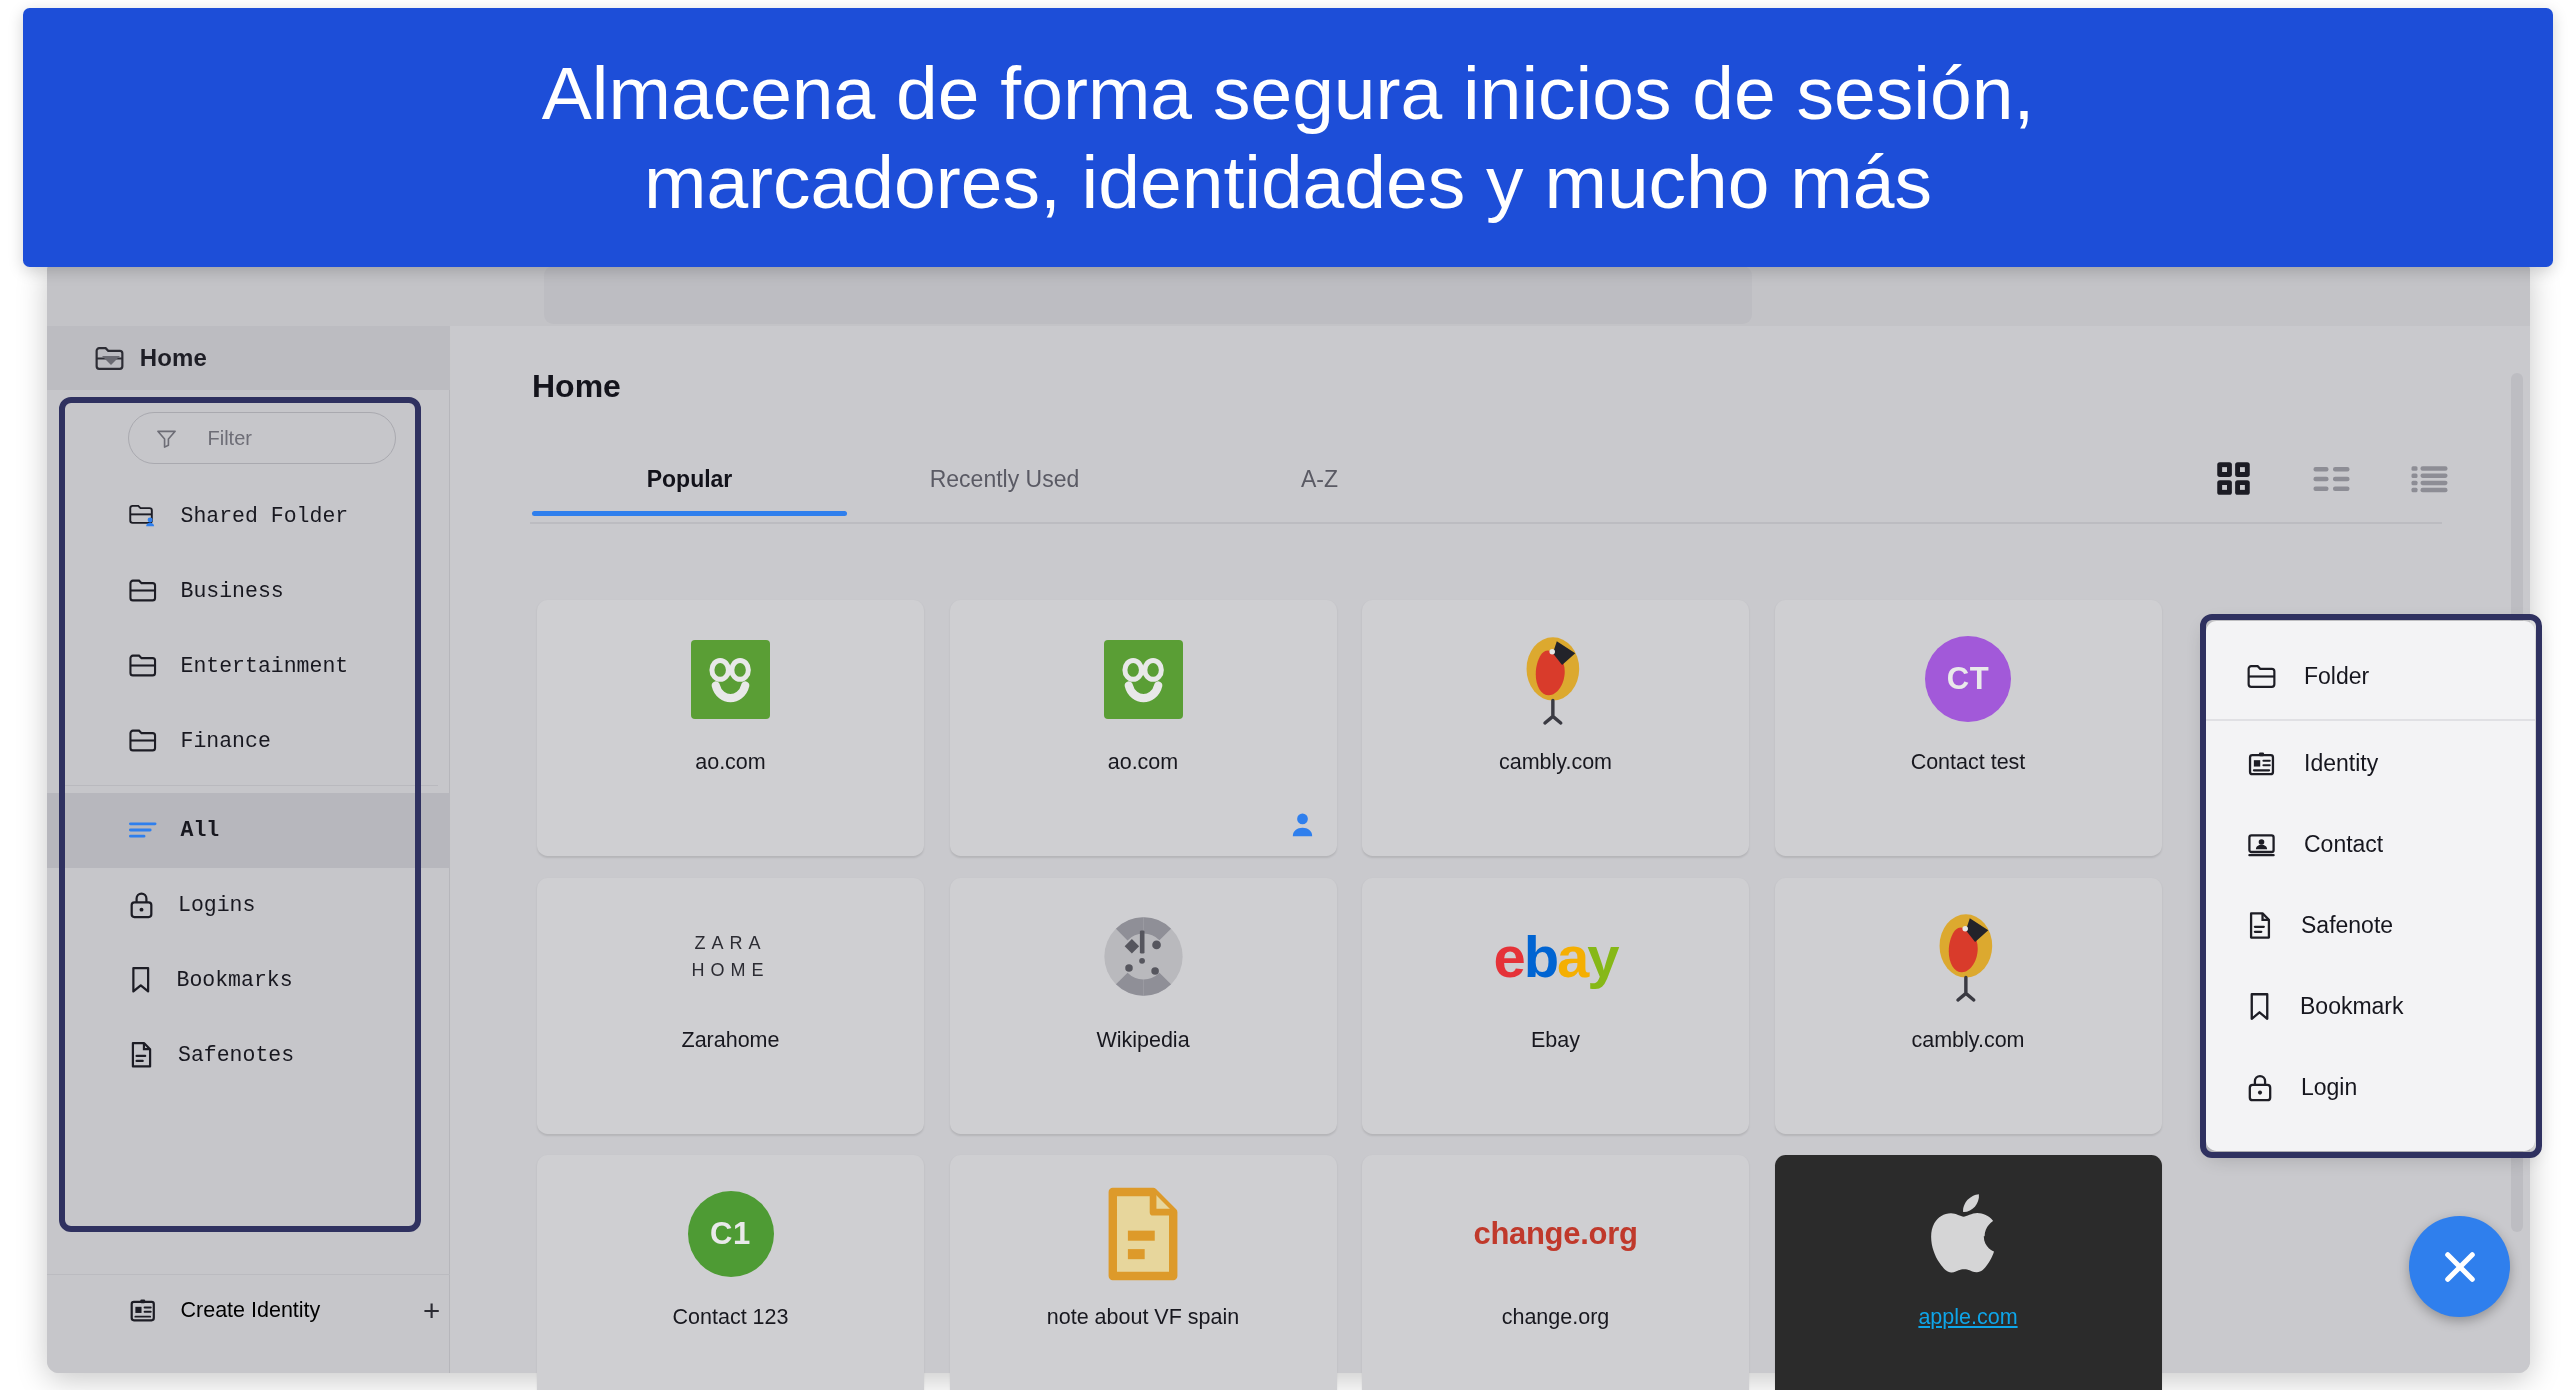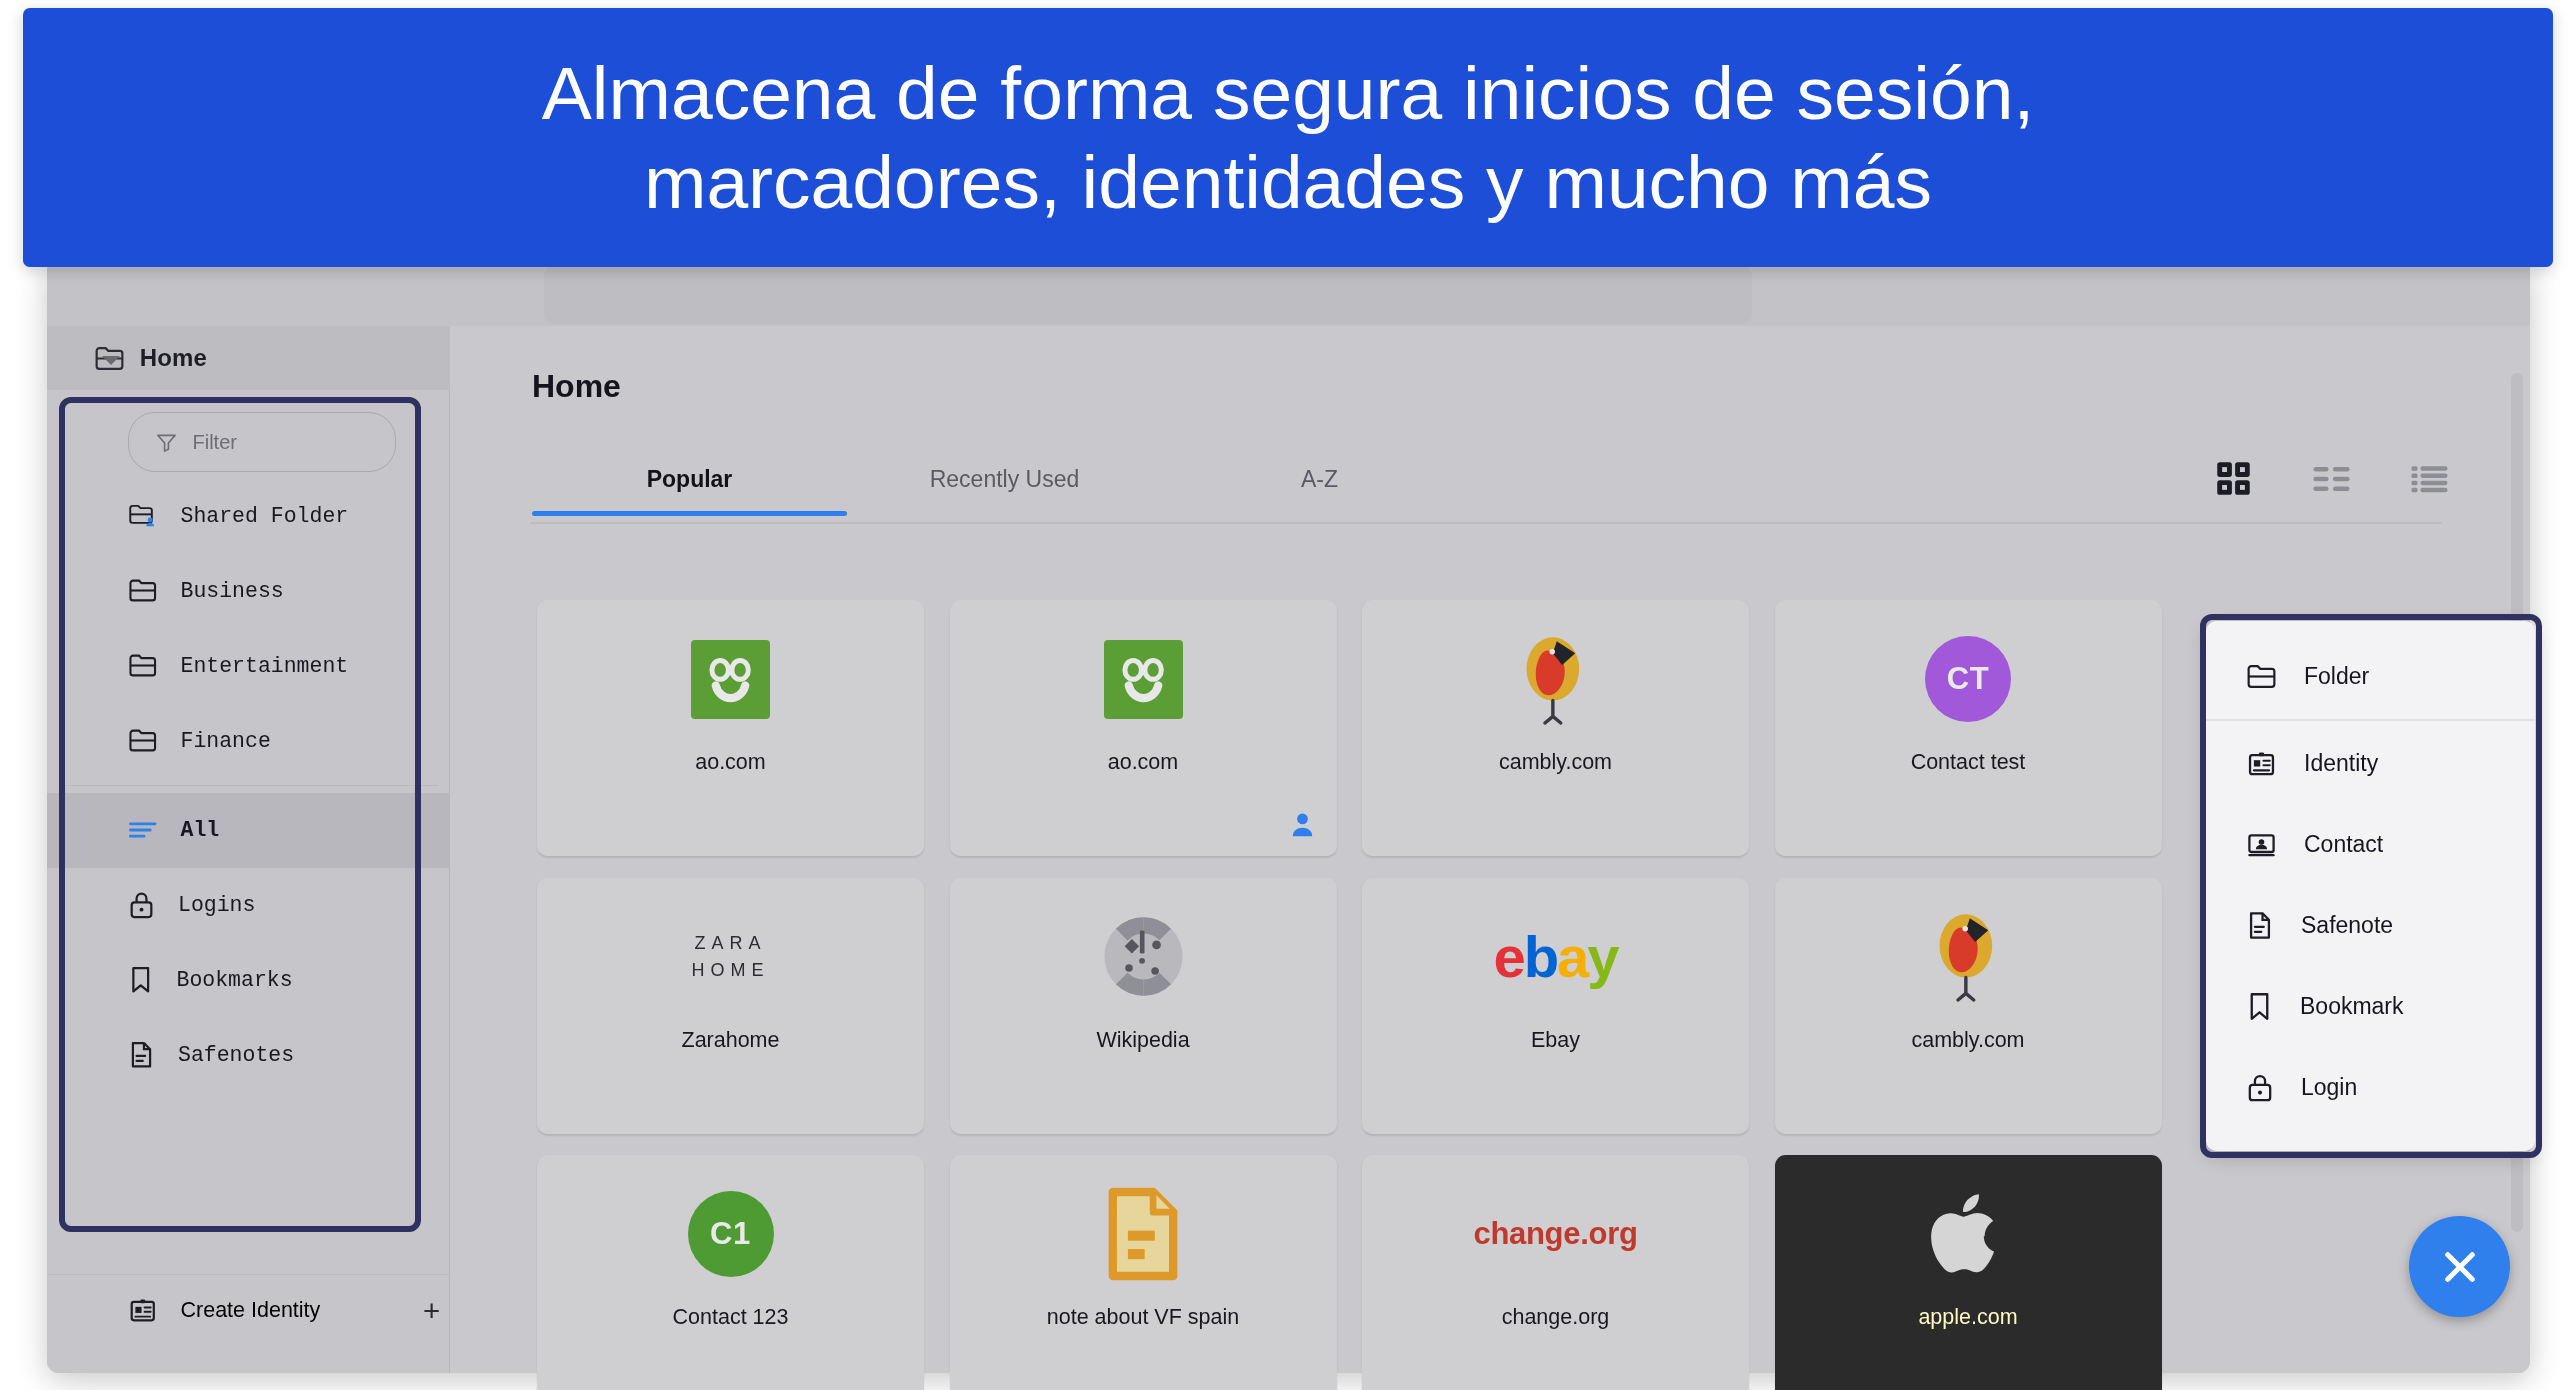--- a/index.html
+++ b/index.html
@@ -47,24 +47,24 @@
   .home-caret {
     width: 0; height: 0;
     border-left: 9.4px solid transparent; border-right: 9.4px solid transparent;
     border-top: 9.4px solid #6a6a72;
     position: absolute; left: 55px; top: 29.5px;
   }
   .home-label { font-size: 24px; font-weight: 700; color: #1e1e26; letter-spacing: 0.1px; }
 
   .filter-pill {
     position: absolute; left: 81px; top: 86px;
-    width: 268px; height: 60px;
+    width: 268px; height: 52px;
     border: 1.3px solid #a9a9af; border-radius: 27px;
     background: #c6c6ca;
-    display: flex; align-items: center; padding-left: 25.5px; gap: 15px;
+    display: flex; align-items: center; padding-left: 25.5px; gap: 30px;
   }
   .filter-placeholder { font-size: 20px; color: #6d6d76; }
 
   .side-list { position: absolute; left: 0; top: 152px; width: 403px; }
   .side-item {
     height: 75px; display: flex; align-items: center;
     padding-left: 81px; gap: 23px; font-family: Liberation Mono, monospace;
   }
   .side-item .lbl { font-size: 21.5px; color: #181820; }
   .side-item.active { background: #b7b7bd; }
@@ -121,21 +121,21 @@
     display: flex; flex-direction: column; align-items: center;
     box-shadow: 0 1.3px 2px rgba(0,0,0,.10);
   }
   .card.dark { background: #2b2b2b; }
   .card-logo {
     height: 134px; width: 100%;
     display: flex; align-items: center; justify-content: center;
     margin-top: 12px;
   }
   .card-label { font-size: 21.5px; color: #18181f; margin-top: 4px; }
-  .card.dark .card-label { color: #fef9c3; }
+  .card.dark .card-label { color: #0ea5e9; text-decoration: underline; }
   .shared-badge { position: absolute; right: 23px; bottom: 19px; }
 
   
   .logo-ao {
     width: 79px; height: 79px; background: #5a9e35; border-radius: 4px;
     display: flex; align-items: center; justify-content: center;
   }
   .logo-ct, .logo-c1 {
     width: 86px; height: 86px; border-radius: 50%;
     display: flex; align-items: center; justify-content: center;

